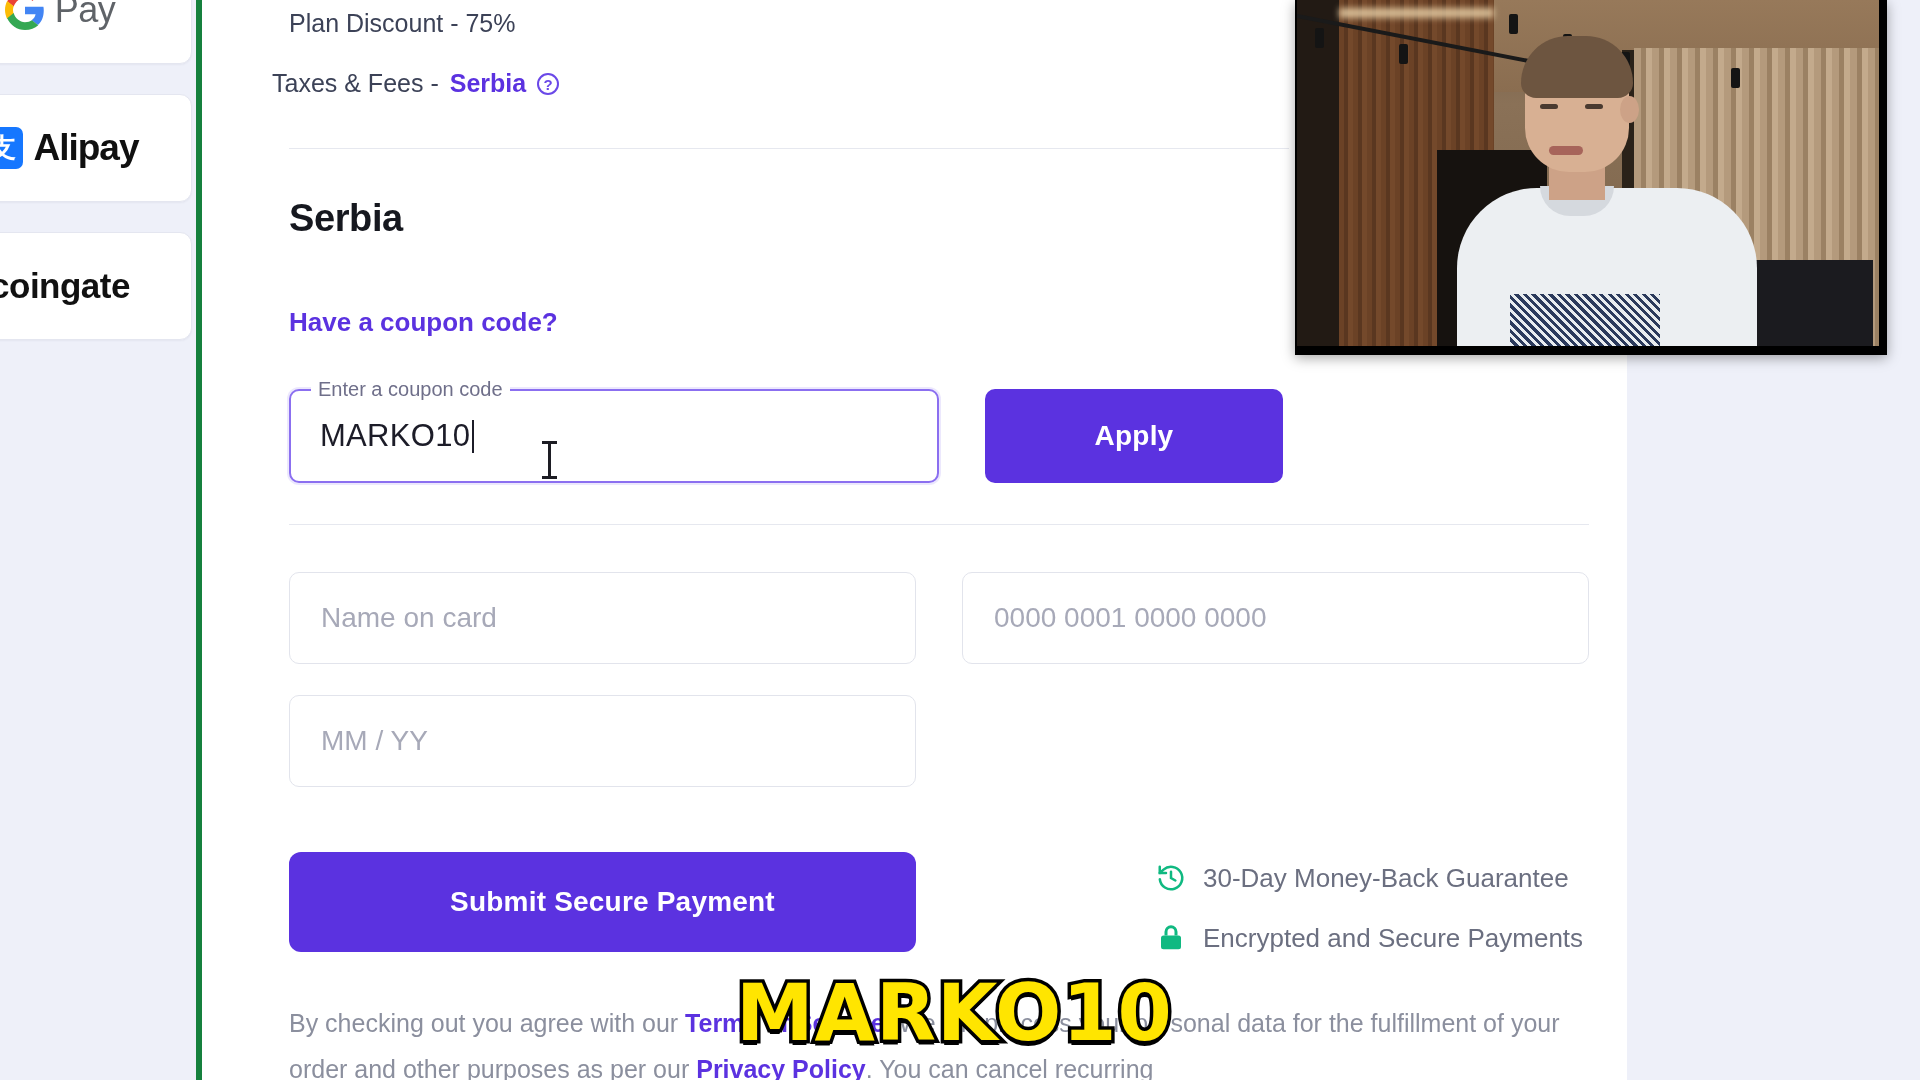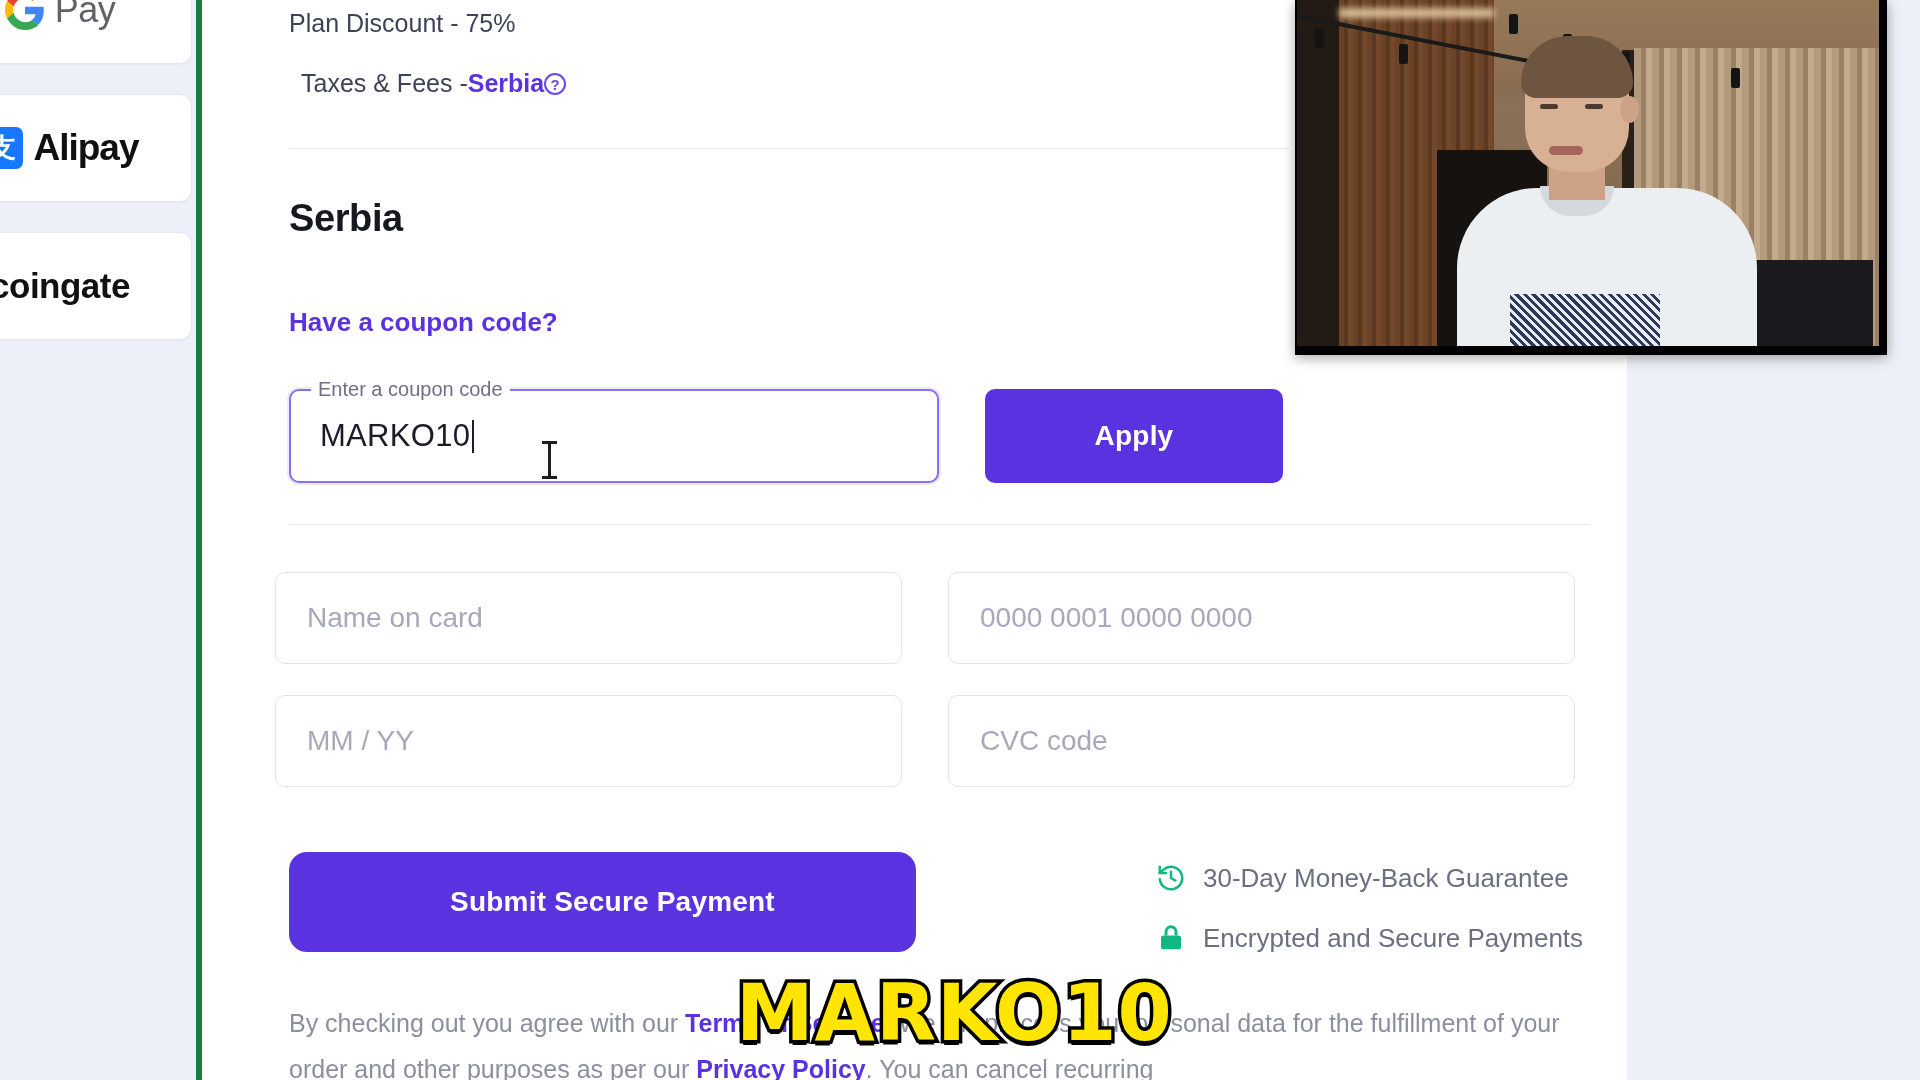--- a/index.html
+++ b/index.html
@@ -52,21 +52,21 @@
     width: 1431px; height: 1080px;
     background: #ffffff;
     border-left: 6px solid #15803d;
   }
   .panel-inner { position: relative; padding: 0 0 0 87px; }
 
   .summary-line {
     color: #3c4257; font-size: 25px; line-height: 1.1;
   }
   .summary-line.l1 { position: absolute; left: 87px; top: 10px; }
-  .summary-line.l2 { position: absolute; left: 99px; top: 70px; display: flex; align-items: center; }
+  .summary-line.l2 { position: absolute; left: 70px; top: 70px; display: flex; align-items: center; gap: 11px; }
   .country-link { color: #5b32e0; font-weight: 700; }
   .help-icon {
     width: 22px; height: 22px; border-radius: 50%;
     border: 2px solid #6a48e8; color: #6a48e8;
     font-size: 15px; line-height: 19px; text-align: center;
     font-weight: 700; display: inline-block;
   }
 
   .divider-top {
     position: absolute; left: 87px; top: 148px;
@@ -119,21 +119,21 @@
     cursor: pointer; letter-spacing: .2px;
   }
 
   .divider-mid {
     position: absolute; left: 87px; top: 524px;
     width: 1300px; height: 1px; background: #e6e8ef;
   }
 
   
   .card-grid {
-    position: absolute; left: 73px; top: 572px;
+    position: absolute; left: 87px; top: 572px;
     width: 1300px;
     display: grid;
     grid-template-columns: 627px 627px;
     column-gap: 46px;
     row-gap: 31px;
   }
   .text-field {
     height: 92px;
     border: 1px solid #e2e4ec;
     border-radius: 10px;
@@ -141,21 +141,21 @@
     display: flex; align-items: center;
     padding-left: 31px;
   }
   .text-field .ph { font-size: 28px; color: #a7a9b8; }
 
   
   .submit-button {
     position: absolute; left: 87px; top: 852px;
     width: 627px; height: 100px;
     background: #5b32e0; color: #fff;
-    border: none; border-radius: 18px;
+    border: none; border-radius: 12px;
     font-size: 28px; font-weight: 700;
     font-family: "Liberation Sans", sans-serif;
     cursor: pointer; letter-spacing: .2px; padding-left: 20px;
   }
   .trust-list { position: absolute; left: 954px; top: 848px; }
   .trust-item {
     display: flex; align-items: center; gap: 17px;
     font-size: 26px; color: #6b6f80; height: 60px;
   }
   .t-icon { width: 30px; height: 30px; flex: 0 0 30px; color: #10b981; }
@@ -314,23 +314,20 @@
 
       <div class="card-grid">
         <div class="text-field">
           <span class="ph">Name on card</span>
         </div>
         <div class="text-field">
           <span class="ph">0000 0001 0000 0000</span>
         </div>
         <div class="text-field">
           <span class="ph">MM / YY</span>
-        </div>
-        <div class="text-field">
-          <span class="ph">CVC code</span>
         </div>
       </div>
 
       <button class="submit-button">Submit Secure Payment</button>
 
       <div class="trust-list">
         <div class="trust-item">
           <svg class="t-icon" viewBox="0 0 24 24" fill="none" stroke="#10b981" stroke-width="2" stroke-linecap="round">
             <path d="M3 3v5h5"></path>
             <path d="M3.05 13A9 9 0 1 0 6 5.3L3 8"></path>

